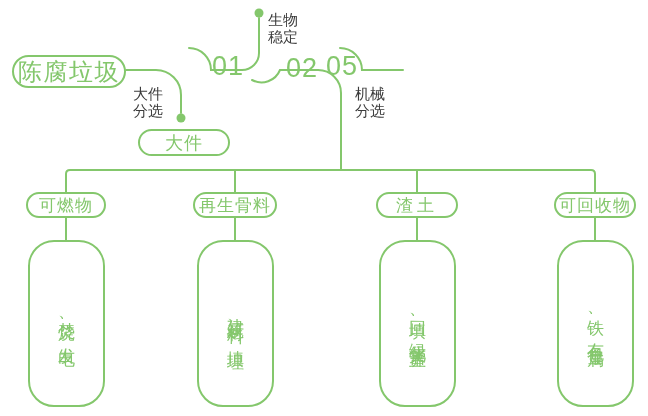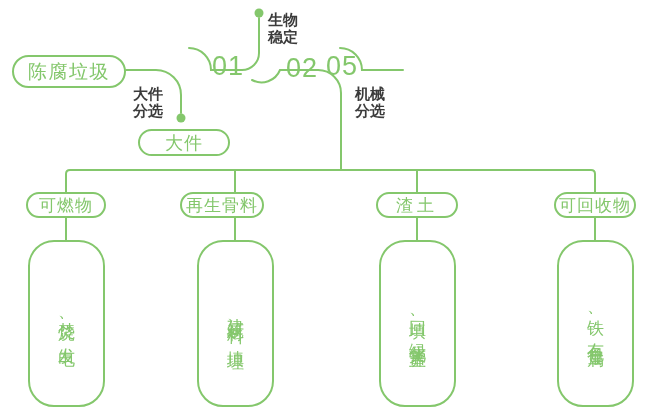--- a/index.html
+++ b/index.html
@@ -7,29 +7,29 @@
   .canvas{
     position:relative;width:648px;height:416px;background:#ffffff;overflow:hidden;
   }
   .canvas svg{position:absolute;left:0;top:0;}
   .abs{position:absolute;box-sizing:border-box;}
   .pill{
     border:2px solid #84C76C;border-radius:20px;color:#84C76C;
     display:flex;align-items:center;justify-content:center;
     background:#ffffff;white-space:nowrap;
   }
-  .pill.source{left:12px;top:55px;width:114px;height:33px;font-size:19px;letter-spacing:1.5px;text-align:right;}
+  .pill.source{left:12px;top:55px;width:114px;height:33px;font-size:24px;letter-spacing:1.5px;text-align:right;}
   .pill.output{left:138px;top:129px;width:92px;height:27px;font-size:18px;border-radius:14px;letter-spacing:1px;}
   .pill.category{top:192px;height:26px;font-size:17px;border-radius:13px;letter-spacing:1px;}
   .step-number{
     color:#84C76C;font-size:27px;line-height:27px;width:44px;top:53px;
     text-align:center;letter-spacing:1px;
   }
   .step-label{
-    color:#3B3B3B;font-size:15px;line-height:16.5px;font-weight:700;
+    color:#3B3B3B;font-size:15px;line-height:16.5px;font-weight:400;
     white-space:pre-line;text-align:left;
   }
   .disposal-box{
     top:240px;width:77px;height:167px;border:2px solid #84C76C;border-radius:26px;
     display:flex;align-items:center;justify-content:center;background:#ffffff;
   }
   .disposal-text{
     writing-mode:vertical-rl;text-orientation:upright;
     color:#84C76C;font-size:17px;letter-spacing:3px;line-height:1;
     white-space:nowrap;
@@ -77,21 +77,21 @@
   <div class="abs step-label" style="left:355px;top:86px;">机械
 分选</div>
 
   <div class="abs pill output">
     <span>大件</span>
   </div>
 
   <div class="abs pill category" style="left:26px;width:80px;">
     <span>可燃物</span>
   </div>
-  <div class="abs pill category" style="left:180px;width:84px;">
+  <div class="abs pill category" style="left:193px;width:84px;">
     <span>再生骨料</span>
   </div>
   <div class="abs pill category" style="left:376px;width:82px;letter-spacing:4px;">
     <span>渣土</span>
   </div>
   <div class="abs pill category" style="left:554px;width:82px;font-family:Liberation Mono, monospace;">
     <span>可回收物</span>
   </div>
 
   <div class="abs disposal-box" style="left:28px;">

